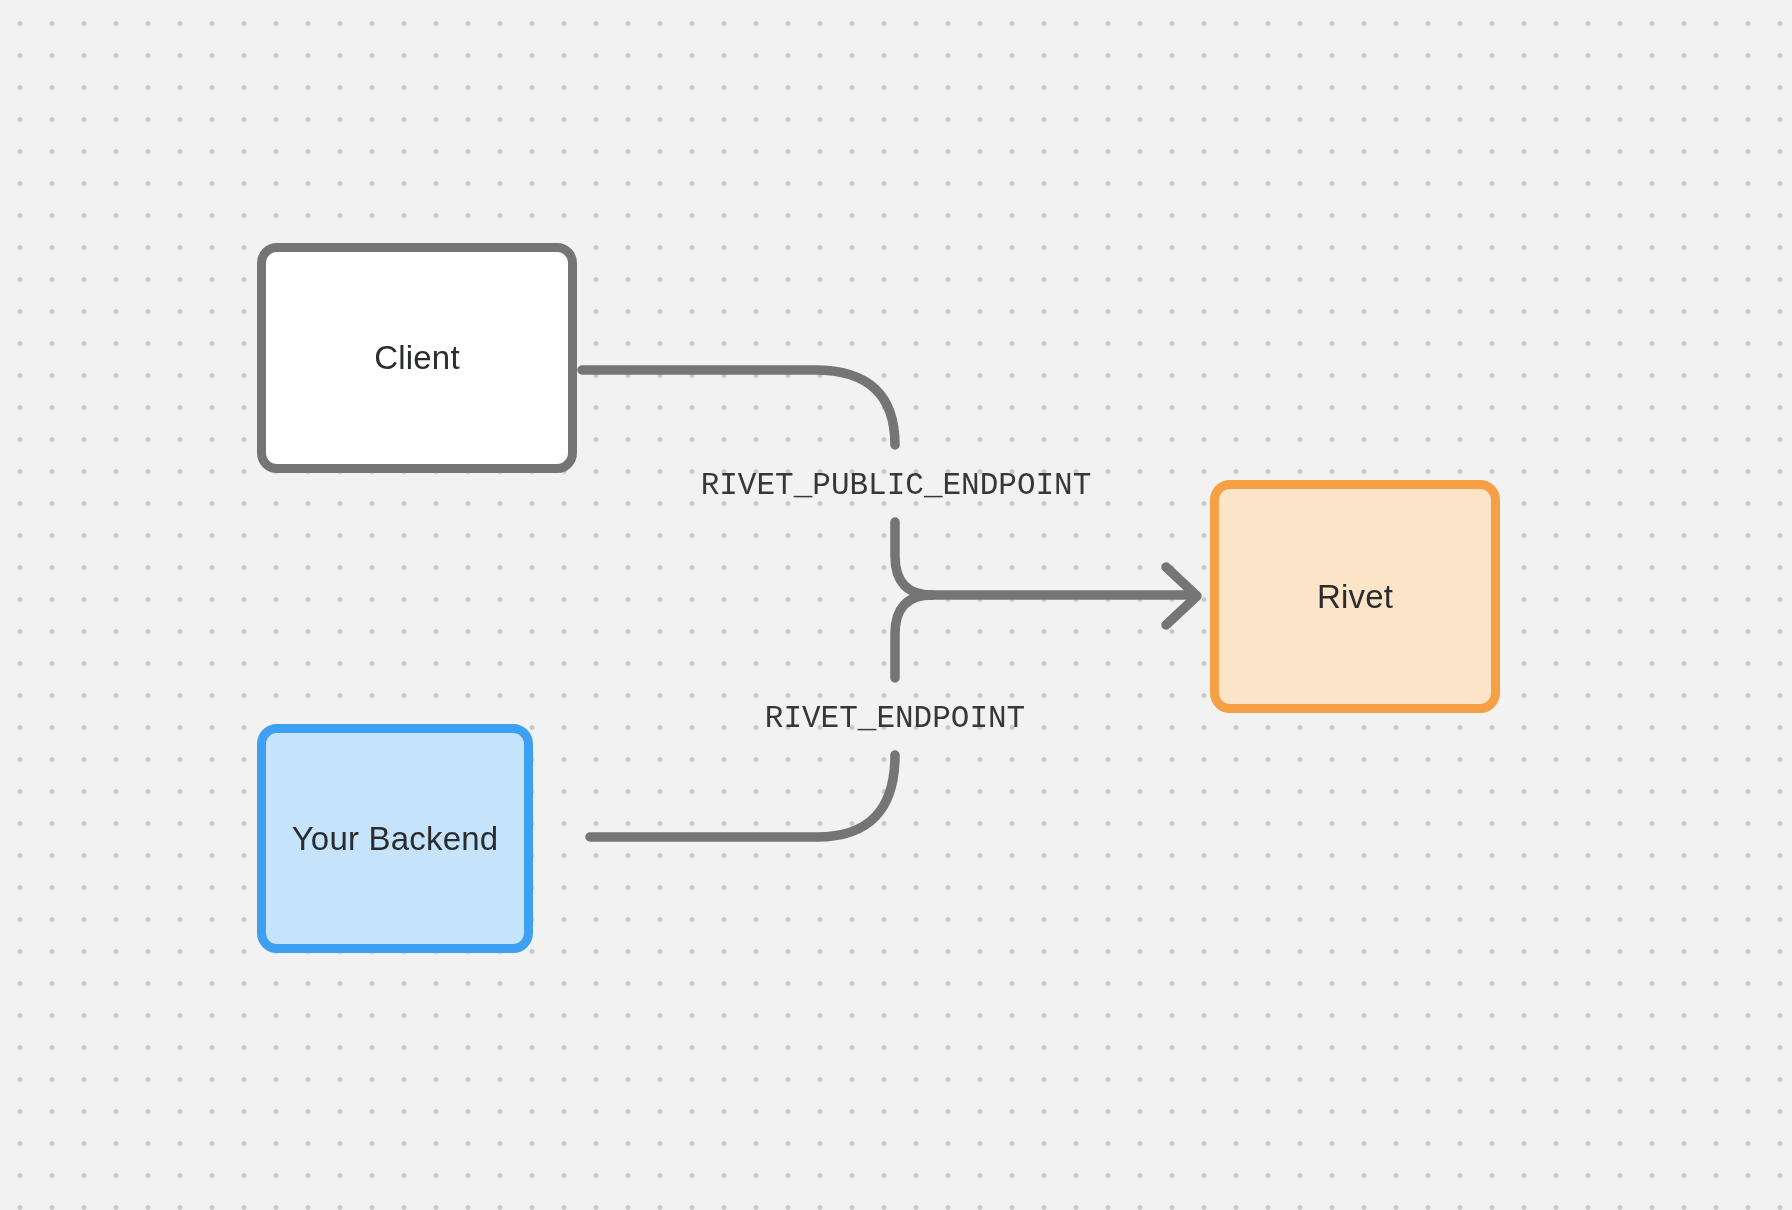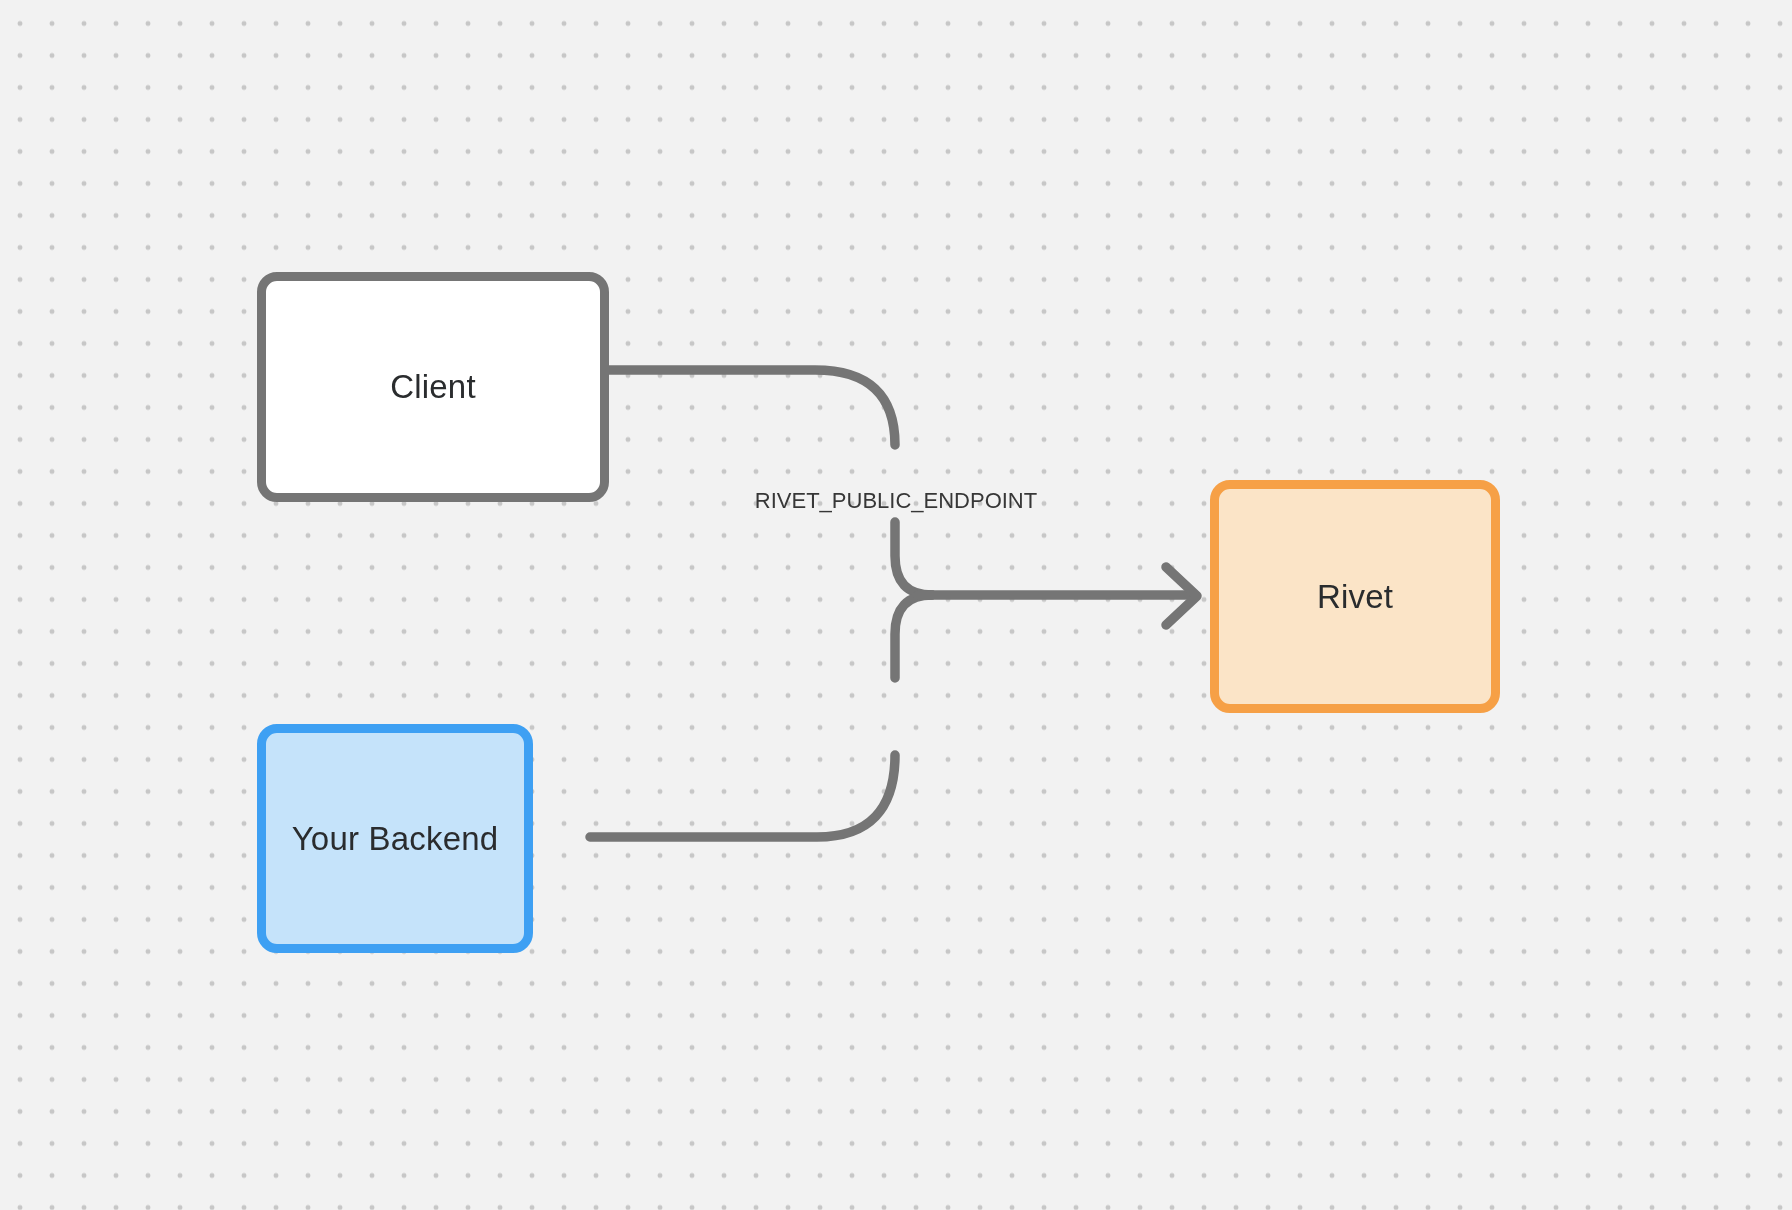--- a/index.html
+++ b/index.html
@@ -38,42 +38,41 @@
     position:absolute;
     display:flex;
     align-items:center;
     justify-content:center;
     border-radius:20px;
     font-size:33px;
     color:var(--node-text);
     letter-spacing:0.2px;
   }
   .node--client{
-    left:257px;top:272px;width:352px;height:230px;
+    left:257px;top:243px;width:320px;height:230px;
     background:var(--client-fill);
     border:9px solid var(--client-border);
   }
   .node--backend{
     left:257px;top:724px;width:276px;height:229px;
     background:var(--backend-fill);
     border:9px solid var(--backend-border);
   }
   .node--rivet{
     left:1210px;top:480px;width:290px;height:233px;
     background:var(--rivet-fill);
     border:9px solid var(--rivet-border);
   }
   .edge-label{
     position:absolute;
     transform:translate(-50%,-50%);
-    font-family:Liberation Sans, sans-serif;
-    font-size:22px;
+    font-family:Liberation Mono, monospace;
+    font-size:31px;
     color:var(--edge-label-text);
     white-space:nowrap;
-    margin-top:16px;
   }
   .edge-label--public{left:896px;top:485px;}
   .edge-label--backend{left:895px;top:718px;}
 </style>
 </head>
 <body>
 
 <div class="canvas">
 
   <svg class="wires" viewBox="0 0 1792 1210" xmlns="http://www.w3.org/2000/svg">
@@ -95,14 +94,15 @@
   <div class="node node--backend">
     <span>Your Backend</span>
   </div>
 
   <div class="node node--rivet">
     <span>Rivet</span>
   </div>
 
   <div class="edge-label edge-label--public">RIVET_PUBLIC_ENDPOINT</div>
 
+  <div class="edge-label edge-label--backend">RIVET_ENDPOINT</div>
 
 </div>
 
 </body></html>

